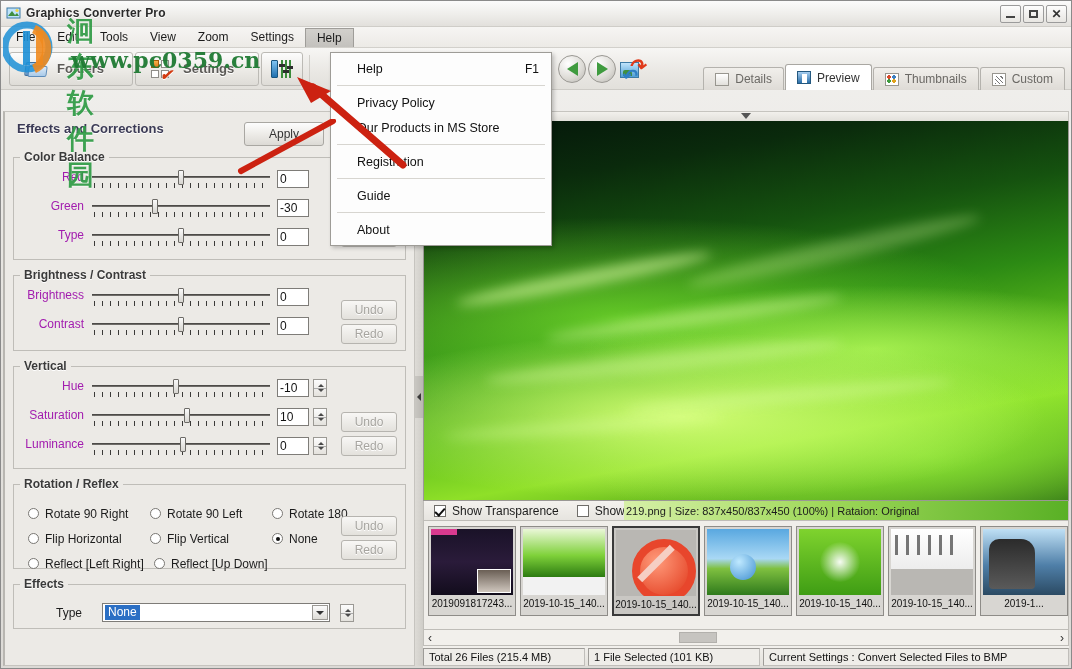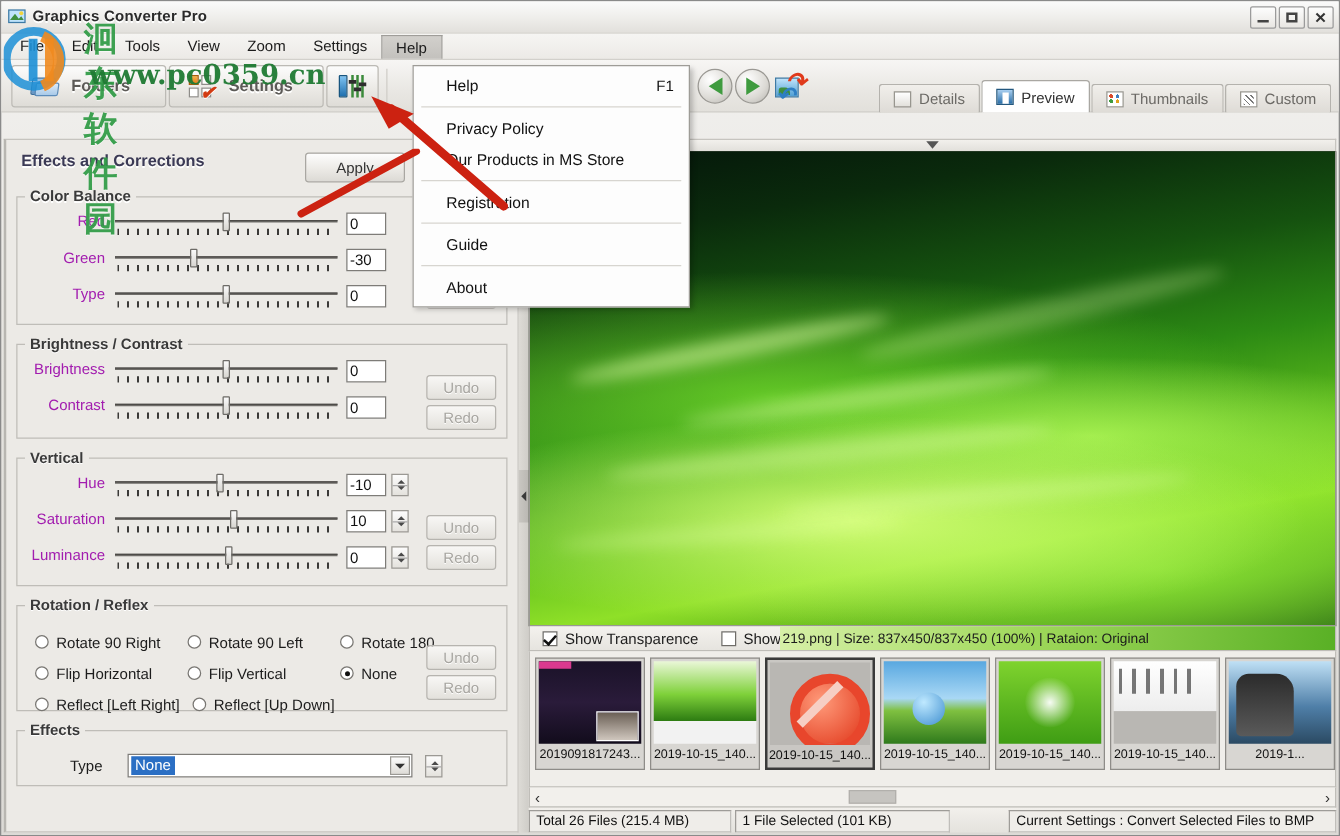--- a/index.html
+++ b/index.html
@@ -338,21 +338,21 @@
 
   .statusbar{
     height:20px;display:flex;align-items:stretch;gap:3px;padding-top:2px;
     background:linear-gradient(#f2f0ec,#e4e2dd);
   }
   .sb-cell{
     border:1px solid #c0bebA; border-top-color:#9e9c98; border-left-color:#9e9c98;
     background:#efedE9;
     font-size:11px;color:#111;display:flex;align-items:center;padding:0 5px;white-space:nowrap;
   }
-  .sb1{width:162px;} .sb2{width:172px;} .sb3{flex:1;margin-left:44px;}
+  .sb1{width:162px;} .sb2{width:172px;} .sb3{flex:1;}
 
   
   .dropdown{
     position:absolute;left:329px;top:51px;width:222px;
     background:#fdfdfd;border:1px solid #9e9c97;
     box-shadow:2px 2px 4px rgba(0,0,0,.22);
     z-index:60; padding:3px 0;
   }
   .dd-item{
     height:25px;display:flex;align-items:center;padding:0 10px 0 26px;

